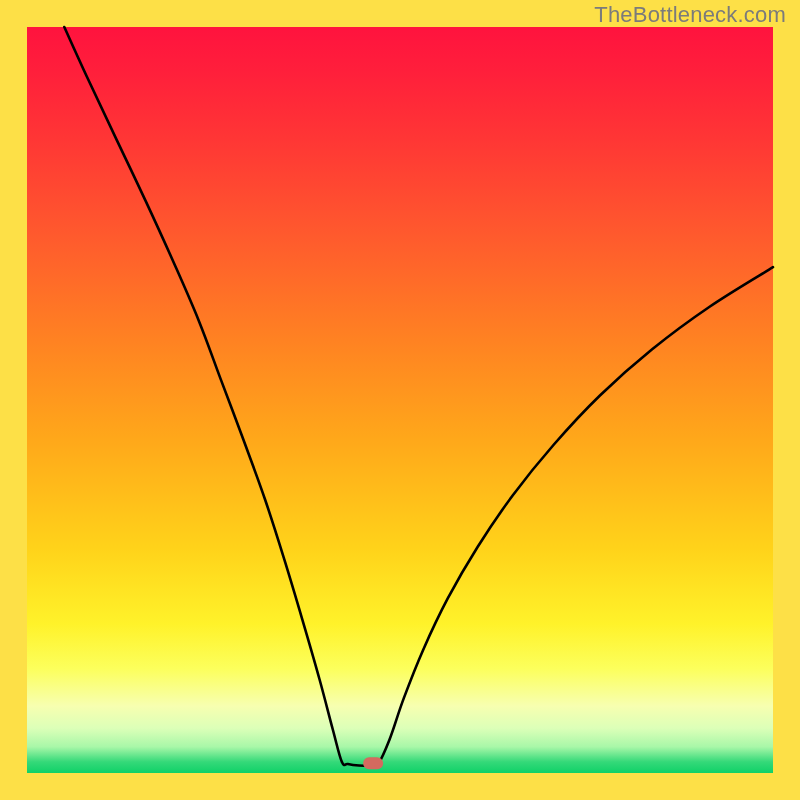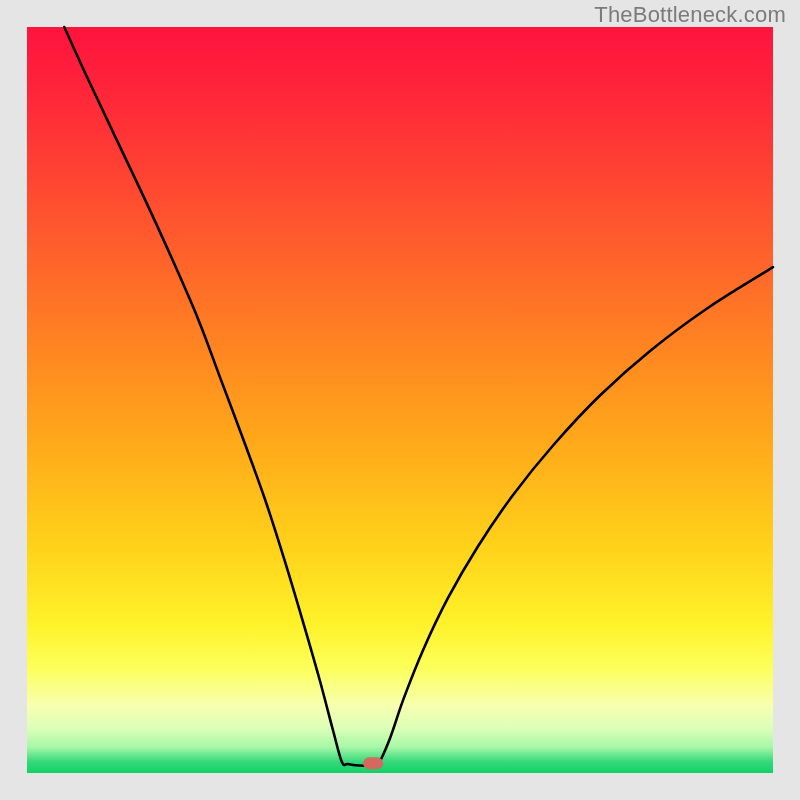--- a/index.html
+++ b/index.html
@@ -8,21 +8,21 @@
     width: 800px;
     height: 800px;
     background: #000;
     overflow: hidden;
     font-family: Arial, Helvetica, sans-serif;
   }
   .frame {
     position: relative;
     width: 800px;
     height: 800px;
-    background: #e5e5e5;
+    background: #fde047;
   }
   .watermark {
     position: absolute;
     top: 2px;
     right: 14px;
     color: #7b7b7b;
     font-size: 22px;
     font-weight: 500;
     letter-spacing: 0.2px;
     user-select: none;

